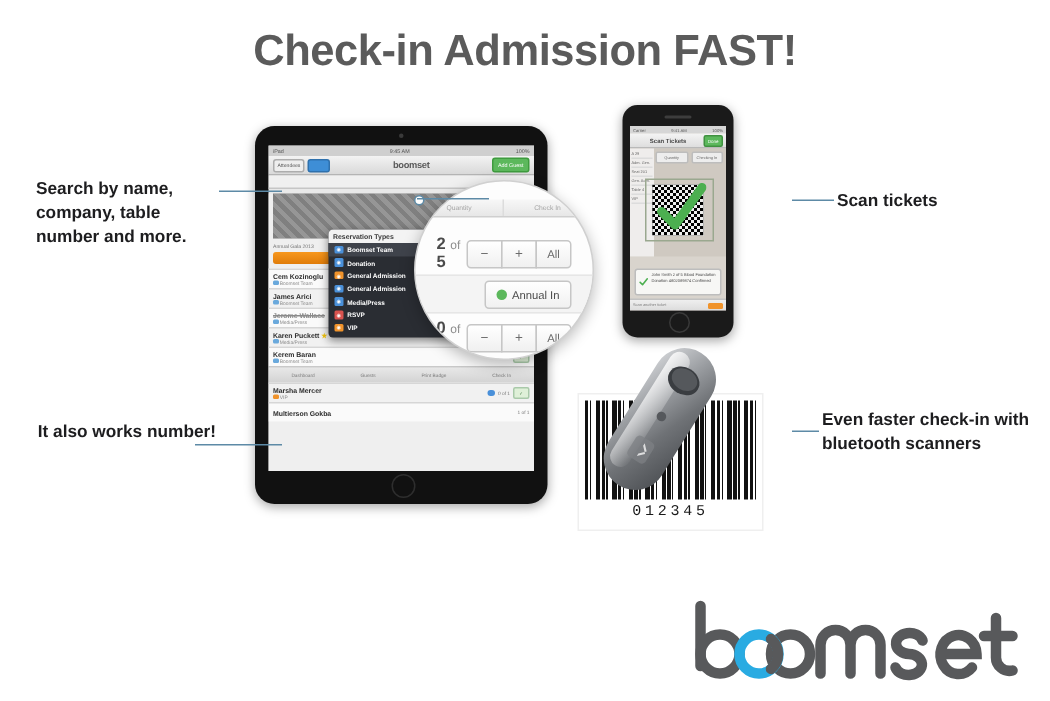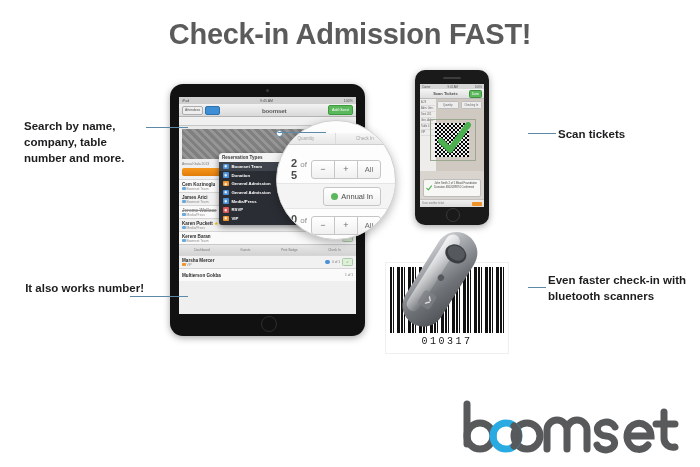--- a/index.html
+++ b/index.html
@@ -448,21 +448,21 @@
 
       <div class="ip-bottom">
         <span>Scan another ticket</span>
         <span class="ip-orange"></span>
       </div>
     </div>
   </div>
 
   <div class="barcode">
     <div class="bc-bars"></div>
-    <div class="bc-num">010317</div>
+    <div class="bc-num">012345</div>
   </div>
 
   <svg class="scanner" viewBox="0 0 118 118">
     <defs>
       <linearGradient id="gBody" x1="0" y1="0" x2="1" y2="1">
         <stop offset="0%" stop-color="#d8dadd"></stop>
         <stop offset="35%" stop-color="#9a9da1"></stop>
         <stop offset="62%" stop-color="#6f7276"></stop>
         <stop offset="100%" stop-color="#4a4d51"></stop>
       </linearGradient>

